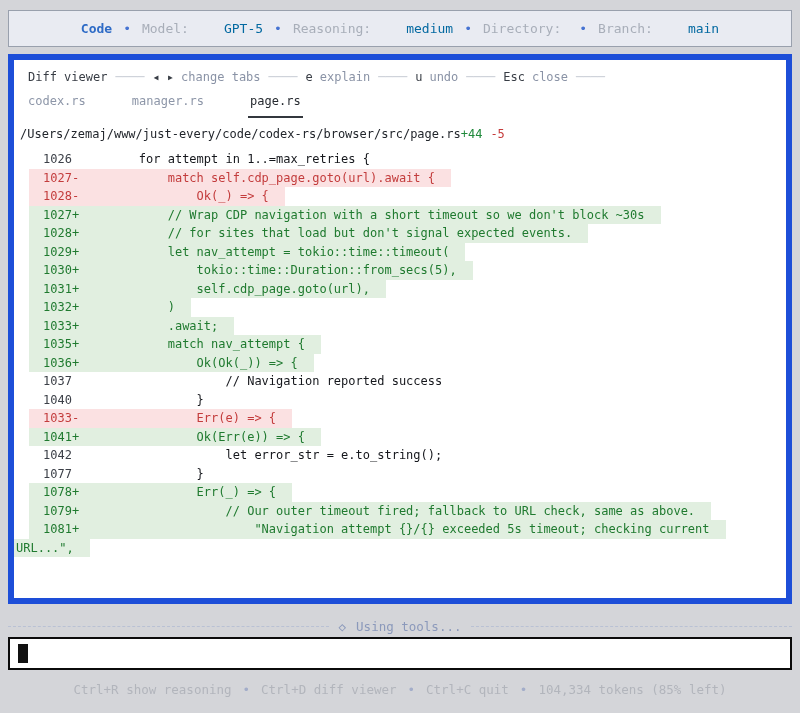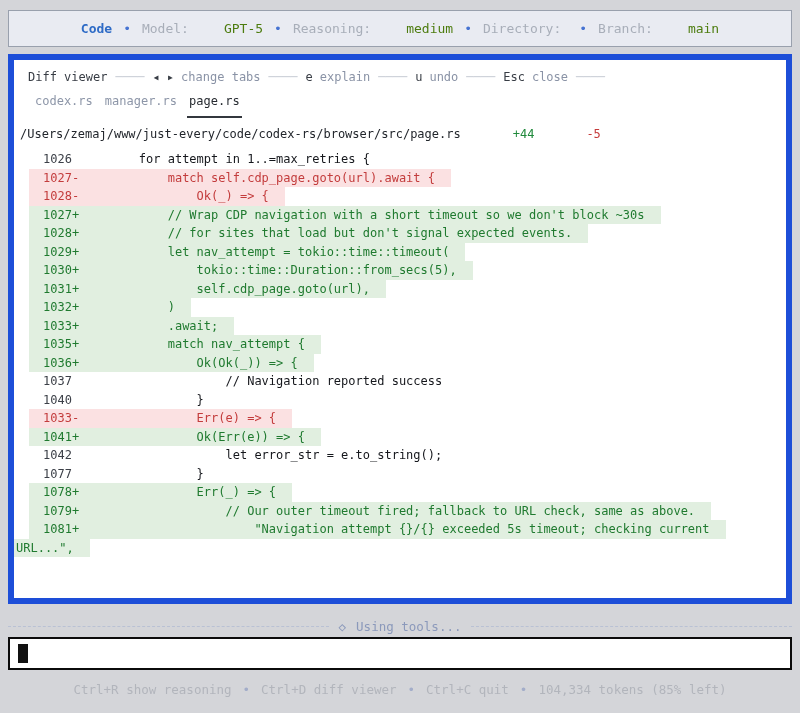--- a/index.html
+++ b/index.html
@@ -13,48 +13,47 @@
   
   .header {
     position:absolute; left:8px; top:10px; width:784px; height:37px;
     background:#e9ebf2; border:1px solid #99a0ad;
     display:flex; align-items:center; justify-content:center;
     font-size:13px; white-space:pre;
   }
   .header .happ   { color:#2e6bc6; font-weight:bold; }
   .header .hbullet{ color:#4673d2; margin:0 11px; }
   .header .hlabel { color:#a8aeb9; margin-right:7px; }
-  .header .hvalue { color:#4d7c0f;margin-left:28px; }
+  .header .hvalue { color:#0369a1;margin-left:28px; }
 
   
   .panel {
     position:absolute; left:8px; top:54px; width:784px; height:550px;
     background:#ffffff; border:6px solid #1d4ed8;
     font-size:12px; overflow:hidden;
   }
   .panel-title {
     padding:8px 14px 0 14px; height:26px; white-space:pre;
     display:flex; align-items:center;
   }
   .ptitle { color:#383d45; }
   .pdash  { color:#c8ccd5; margin:0 8px; }
   .pkey   { color:#383d45; margin-right:7px; }
   .pact   { color:#8a93a6; }
 
-  .tabs { margin-top:6px; padding-left:19px; display:flex; gap:8px; height:26px; }
+  .tabs { margin-top:6px; padding-left:12px; display:flex; gap:42px; height:26px; }
   .tab  { color:#8d96a8; padding:2px 2px 5px 2px; cursor:default; }
   .tab.active { color:#272b31; border-bottom:2px solid #33373d; }
 
   .filepath {
     margin-top:5px; padding-left:6px; height:22px;
     display:flex; align-items:center; white-space:pre;
     color:#22262c;
-    gap:44px;
   }
-  .filepath .addct { color:#218a3c; margin-left:8px; }
+  .filepath .addct { color:#218a3c; }
   .filepath .delct { color:#c53b3b; margin-left:8px; }
 
   .diff-body { margin-top:5px; }
   .drow { height:18.5px; line-height:18.5px; white-space:pre; }
   .dhl  { display:inline-block; height:100%; margin-left:15px; padding:0 16px 0 14px; }
   .dhl.add { background:#e1efe0; }
   .dhl.del { background:#fbe1e2; }
   .dnum { display:inline-block; width:38px; }
   .ctx .dnum  { color:#3c4048; }
   .ctx .dcode { color:#15171c; }

